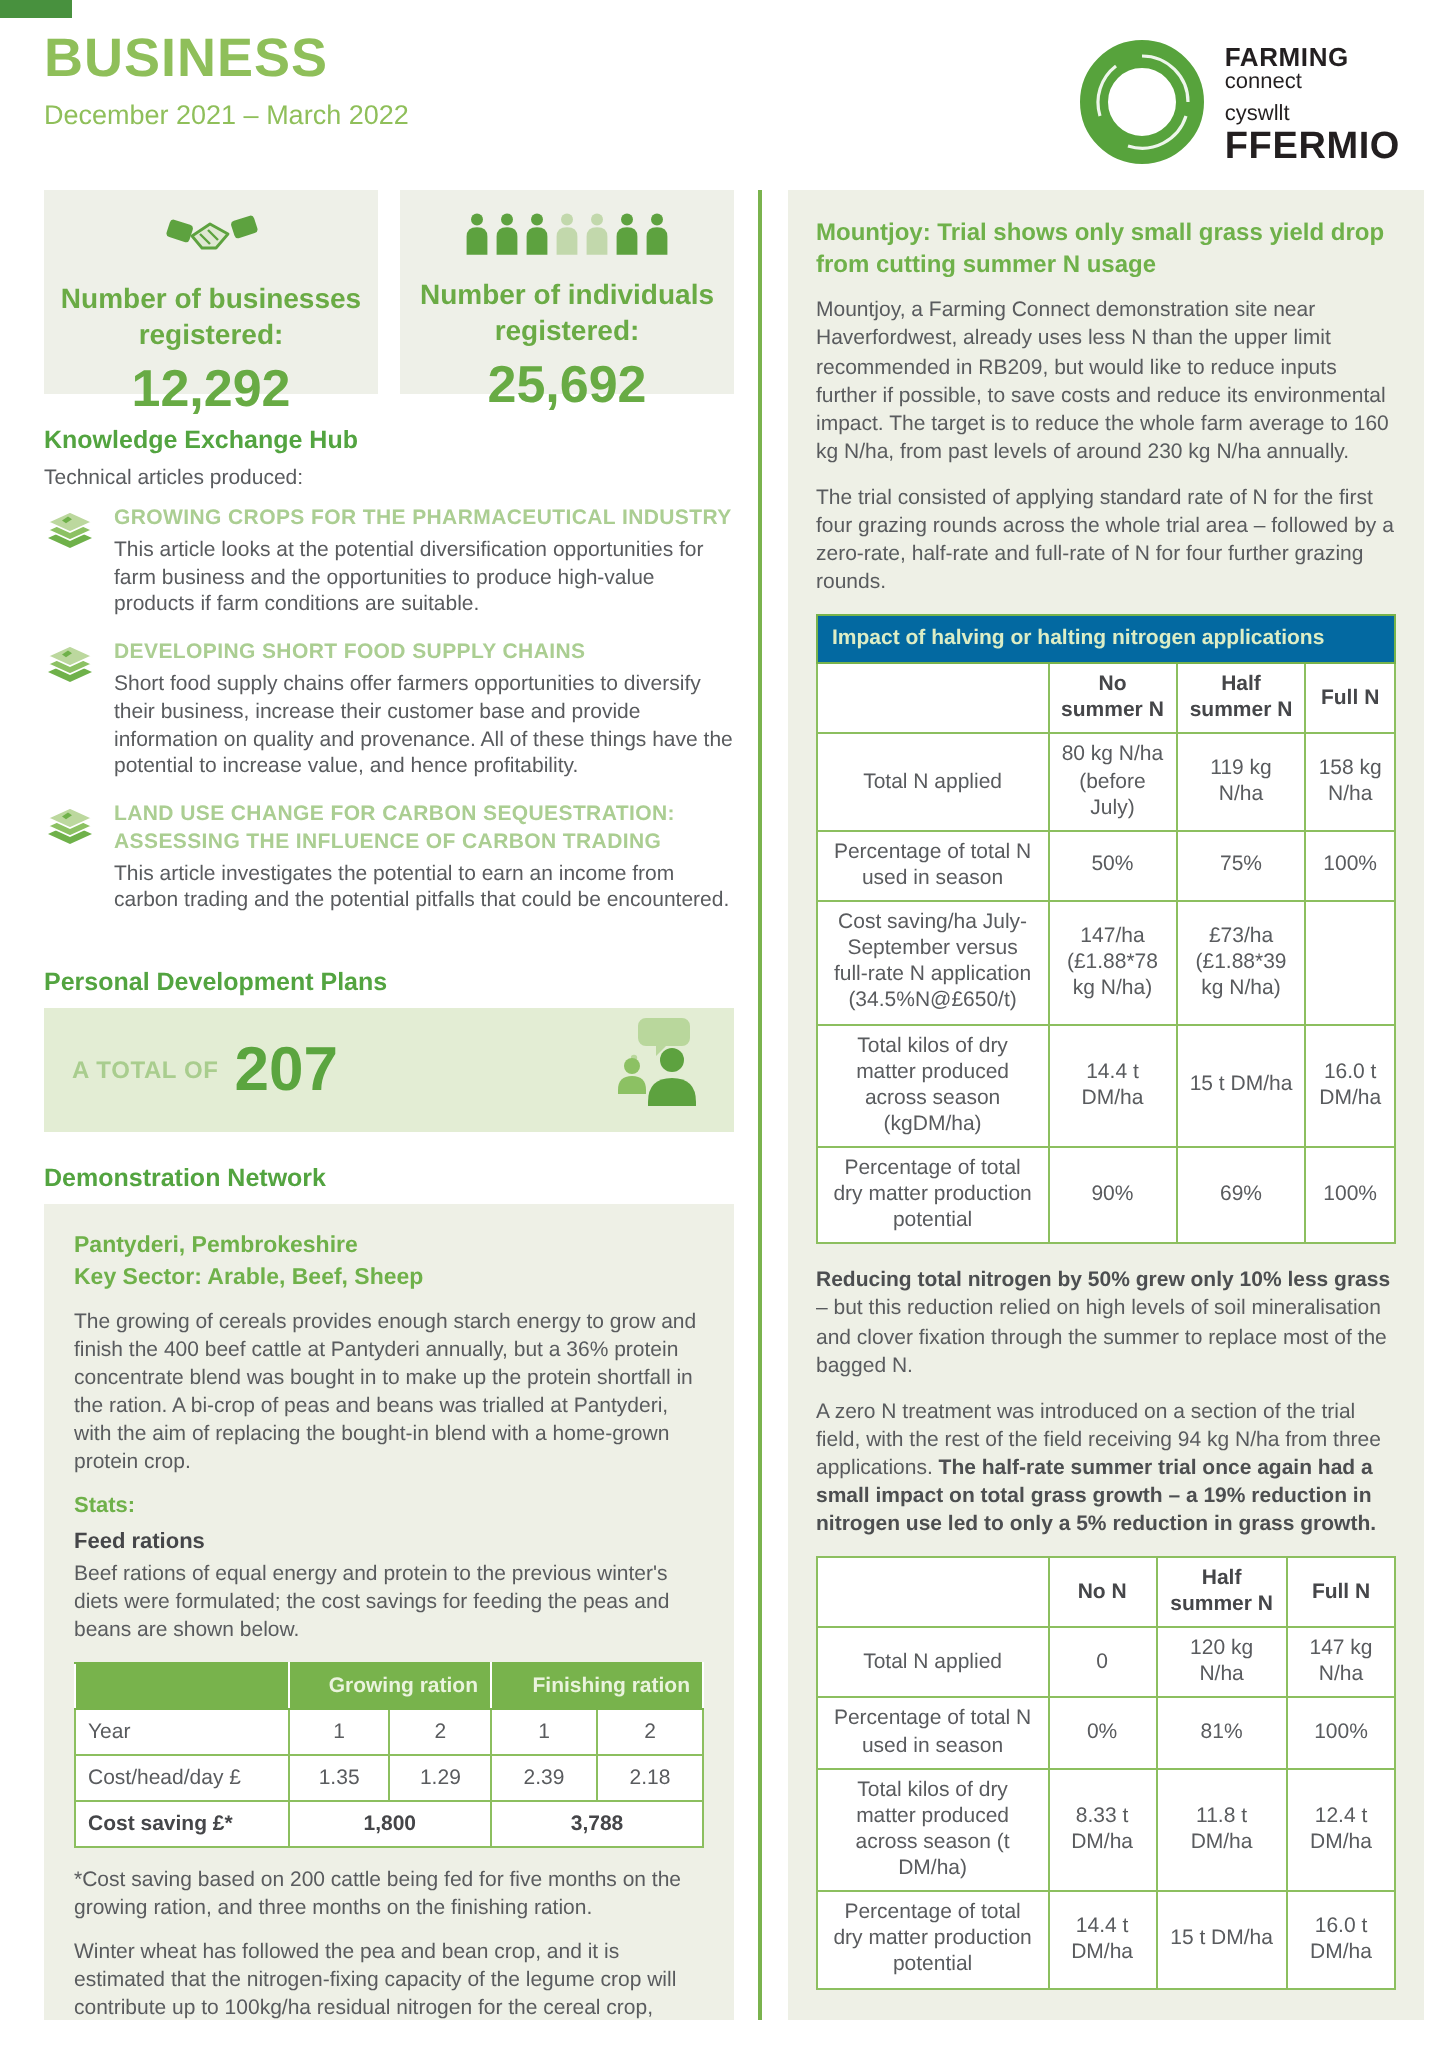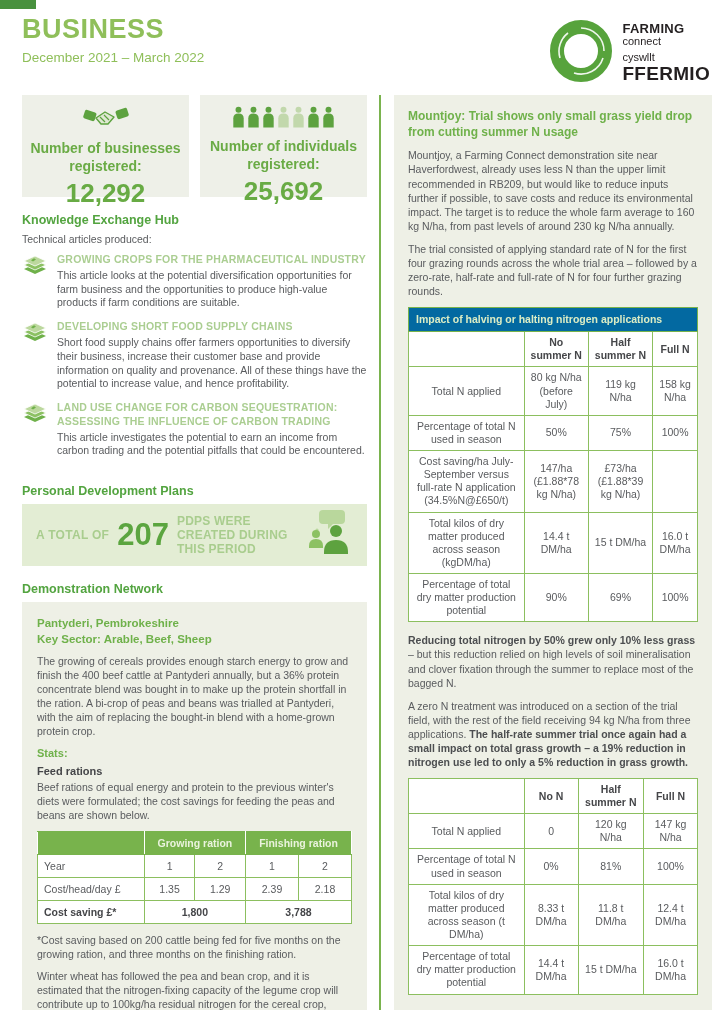--- a/index.html
+++ b/index.html
@@ -2,21 +2,21 @@
 <html><head>
 <meta charset="utf-8">
 <style>
   * { margin:0; padding:0; box-sizing:border-box; }
   html,body { background:#ffffff; }
   body { font-family:"Liberation Sans", sans-serif; color:#595b5e; }
   .page { position:relative; width:724px; height:1024px; background:#fff; overflow:hidden; }
   .corner-mark { position:absolute; left:0; top:0; width:36px; height:9px; background:#48913e; }
 
   
-  header { position:absolute; left:22px; top:14px; right:14px; height:76px; display:flex; justify-content:space-between; }
+  header { position:absolute; left:22px; top:14px; right:24px; height:76px; display:flex; justify-content:space-between; }
   .page-title { font-size:27px; font-weight:bold; color:#8fbf5a; letter-spacing:.5px; }
   .date-range { font-size:13.5px; color:#8fbf5a; margin-top:5px; }
   .logo { display:flex; align-items:center; gap:8px; margin-top:2px; }
   .logo-text { font-size:12px; color:#231f20; line-height:1.05; }
   .logo-text .b1 { font-weight:bold; font-size:13px; letter-spacing:.3px; }
   .logo-text .b2 { font-size:11px; }
   .logo-text .cy { margin-top:5px; }
   .logo-text .b3 { font-size:11px; }
   .logo-text .b4 { font-weight:bold; font-size:19px; letter-spacing:.3px; }
 
@@ -57,21 +57,21 @@
   .demo-site { font-size:11.5px; font-weight:bold; color:#6fb14a; line-height:1.35; }
   .demo-sector { font-size:11.5px; font-weight:bold; color:#6fb14a; line-height:1.35; margin-bottom:8px; }
   .demo-p { font-size:10.5px; line-height:1.33; margin-bottom:8px; }
   .green-label { font-size:11px; font-weight:bold; color:#6fb14a; margin-bottom:6px; }
   .dark-label { font-size:11px; font-weight:bold; color:#454649; margin-bottom:4px; }
 
   
   table { border-collapse:collapse; width:100%; }
   .feed-table { margin:4px 0 10px; }
   .feed-table td { border:1px solid #8cbf5f; background:#fff; font-size:10.5px; padding:5px 6px; text-align:center; }
-  .feed-table .ft-head td { background:#78b34c; color:#eaf3dd; font-weight:bold; border-color:#78b34c #fff; }
+  .feed-table .ft-head td { background:#78b34c; color:#eaf3dd; font-weight:bold; border-color:#78b34c #fff;text-align:right; }
   .feed-table .ft-label { text-align:left; width:34%; }
   .feed-table .ft-summary td { font-weight:bold; color:#454649; }
 
   
   .mj-heading { font-size:12px; font-weight:bold; color:#6fb14a; line-height:1.35; margin-bottom:8px; }
   .mj-p { font-size:10.5px; line-height:1.34; margin-bottom:9px; }
   .mj-p b { color:#4c4e50; }
 
   .n-table { margin:3px 0 11px; }
   .n-table td { border:1px solid #8cbf5f; background:#fff; font-size:10.5px; padding:4px 5px; text-align:center; line-height:1.25; }
@@ -206,21 +206,20 @@
         <div>
           <div class="article-title">LAND USE CHANGE FOR CARBON SEQUESTRATION: ASSESSING THE INFLUENCE OF CARBON TRADING</div>
           <div class="article-body">This article investigates the potential to earn an income from carbon trading and the potential pitfalls that could be encountered.</div>
         </div>
       </div>
 
       <div class="sec-heading">Personal Development Plans</div>
       <div class="pdp-box">
         <span class="pdp-prefix">A TOTAL OF</span>
         <span class="pdp-count">207</span>
-        <span class="pdp-suffix">PDPS WERE CREATED DURING THIS PERIOD</span>
         <span class="pdp-icon">
           <svg width="52" height="48" viewBox="0 0 52 48">
             <path d="M20 2 h18 a4 4 0 0 1 4 4 v6 a4 4 0 0 1 -4 4 h-8 l-5 5 v-5 h-5 a4 4 0 0 1 -4-4 v-6 a4 4 0 0 1 4-4 Z" fill="#b9d79c"></path>
             <circle cx="14" cy="22" r="1.6" fill="#b9d79c"></circle>
             <circle cx="13" cy="26" r="4" fill="#8cc163"></circle>
             <path d="M6 38 q0-7 7-7 q7 0 7 7 v2 H6 Z" fill="#8cc163"></path>
             <circle cx="33" cy="23" r="6" fill="#5da23f"></circle>
             <path d="M21 44 q0-12 12-12 q12 0 12 12 v2 H21 Z" fill="#5da23f"></path>
           </svg>
         </span>

